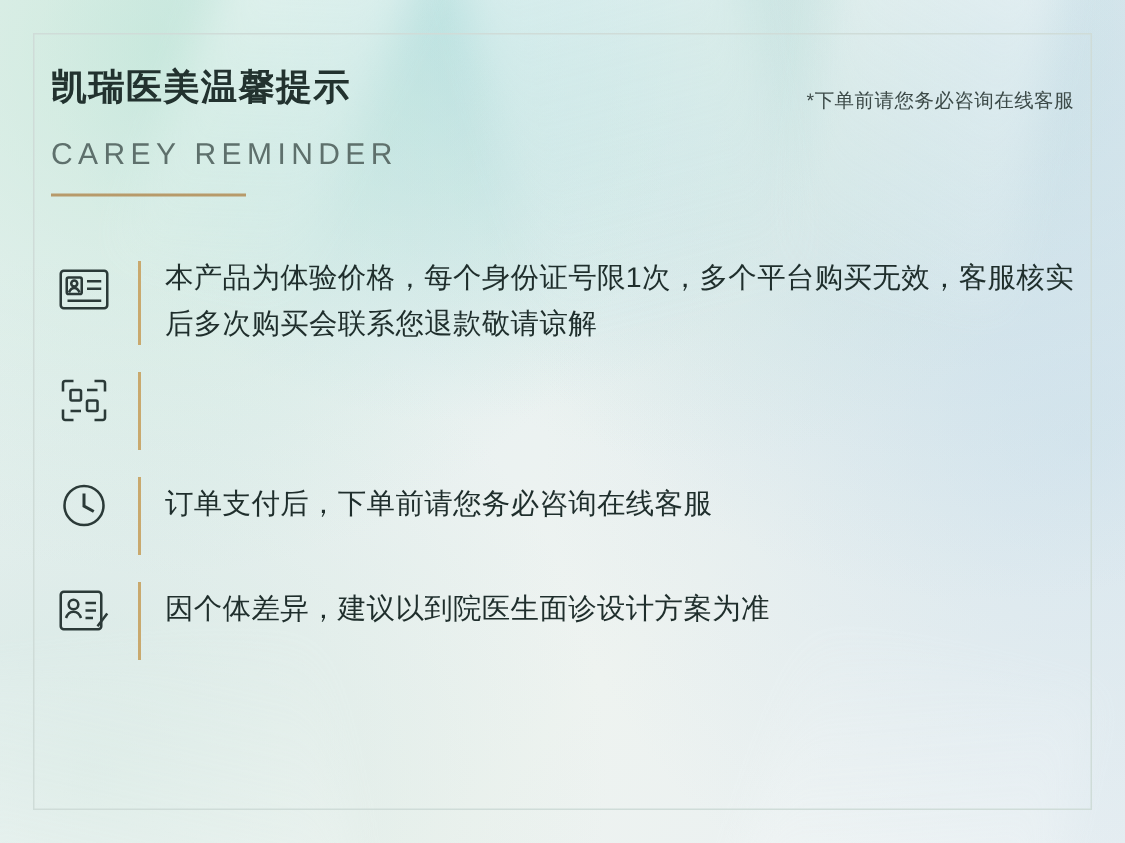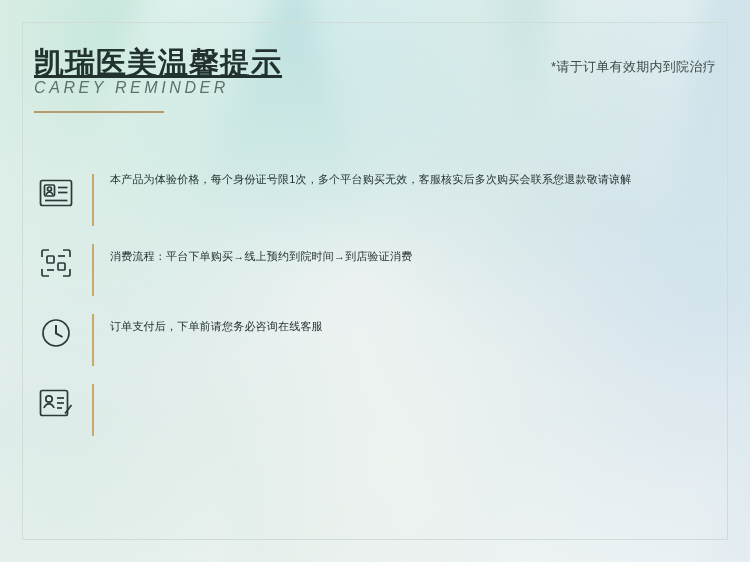--- a/index.html
+++ b/index.html
@@ -80,34 +80,32 @@
 
   .header {
     position: absolute;
     left: 34px;
     top: 46px;
     right: 34px;
   }
   .title-cn {
     font-family: "Liberation Serif", "DejaVu Serif", serif;
     font-weight: bold;
-    font-size: 30px;
+    font-size: 24px;
     letter-spacing: 1px;
     color: #22322f;
     line-height: 1.1;
     margin: 0;
-    text-decoration: underline;
   }
   .title-en {
-    margin-top: 0;
-    font-size: 16px;
+    margin-top: 20px;
+    font-size: 20px;
     letter-spacing: 3.6px;
     color: #5e706c;
     font-family: "Liberation Sans", sans-serif;
-    font-style: italic;
   }
   .title-rule {
     margin-top: 14px;
     width: 130px;
     height: 2px;
     background: #b79a6a;
   }
   .note {
     position: absolute;
     right: 34px;
@@ -143,21 +141,21 @@
   .row-divider {
     flex: 0 0 auto;
     width: 2px;
     align-self: stretch;
     margin: 3px 16px 3px 14px;
     background: #c9a96e;
     min-height: 34px;
   }
   .row-text {
     flex: 1 1 auto;
-    font-size: 11px;
+    font-size: 19px;
     line-height: 1.62;
     color: #1f2e2c;
     letter-spacing: 0.2px;
     padding-top: 7px;
     font-family: "Liberation Sans", sans-serif;
   }
   .row-1 .row-text { padding-top: 0; }
 </style>
 </head>
 <body>
@@ -170,21 +168,21 @@
   <div class="streak streak-e"></div>
 
   <div class="card"></div>
 
   <div class="header">
     <div class="title-cn">凯瑞医美温馨提示</div>
     <div class="title-en">CAREY REMINDER</div>
     <div class="title-rule"></div>
   </div>
 
-  <div class="note">*请于订单有效期内到院治疗</div>
+  <div class="note">*下单前请您务必咨询在线客服</div>
 
   <div class="rows">
 
     <div class="row row-1">
       <div class="row-icon">
         <svg width="34" height="30" viewBox="0 0 34 30" fill="none" stroke="currentColor" stroke-width="1.7">
           <rect x="1.5" y="2.5" width="31" height="25" rx="2"></rect>
           <rect x="5.5" y="7" width="10" height="11" rx="1.2"></rect>
           <circle cx="10.5" cy="11" r="2"></circle>
           <path d="M7 17c0.8-2 2.1-3 3.5-3s2.7 1 3.5 3"></path>
@@ -204,21 +202,20 @@
           <path d="M30 9V3.5A1.5 1.5 0 0 0 28.5 2H23"></path>
           <path d="M2 21v5.5A1.5 1.5 0 0 0 3.5 28H9"></path>
           <path d="M30 21v5.5A1.5 1.5 0 0 1 28.5 28H23"></path>
           <rect x="7" y="8" width="7" height="7" rx="1"></rect>
           <rect x="18" y="15" width="7" height="7" rx="1"></rect>
           <line x1="18" y1="8" x2="25" y2="8"></line>
           <line x1="7" y1="22" x2="14" y2="22"></line>
         </svg>
       </div>
       <div class="row-divider"></div>
-      <div class="row-text">消费流程：平台下单购买→线上预约到院时间→到店验证消费</div>
     </div>
 
 
     <div class="row">
       <div class="row-icon">
         <svg width="32" height="30" viewBox="0 0 32 30" fill="none" stroke="currentColor" stroke-width="1.7">
           <circle cx="16" cy="15" r="13"></circle>
           <path d="M16 7v8.4l6.5 3.6" stroke-width="2"></path>
         </svg>
       </div>
@@ -232,16 +229,17 @@
           <rect x="1.5" y="2.5" width="27" height="25" rx="2"></rect>
           <circle cx="10" cy="11" r="3.2"></circle>
           <path d="M5 20c1-2.8 2.9-4.2 5-4.2s4 1.4 5 4.2"></path>
           <line x1="18" y1="10" x2="25" y2="10"></line>
           <line x1="18" y1="15" x2="25" y2="15"></line>
           <line x1="18" y1="20" x2="23" y2="20"></line>
           <path d="M26 25.5l6.5-8.5" stroke-width="1.7"></path>
         </svg>
       </div>
       <div class="row-divider"></div>
+      <div class="row-text">因个体差异，建议以到院医生面诊设计方案为准</div>
     </div>
 
   </div>
 </div>
 
 </body></html>

